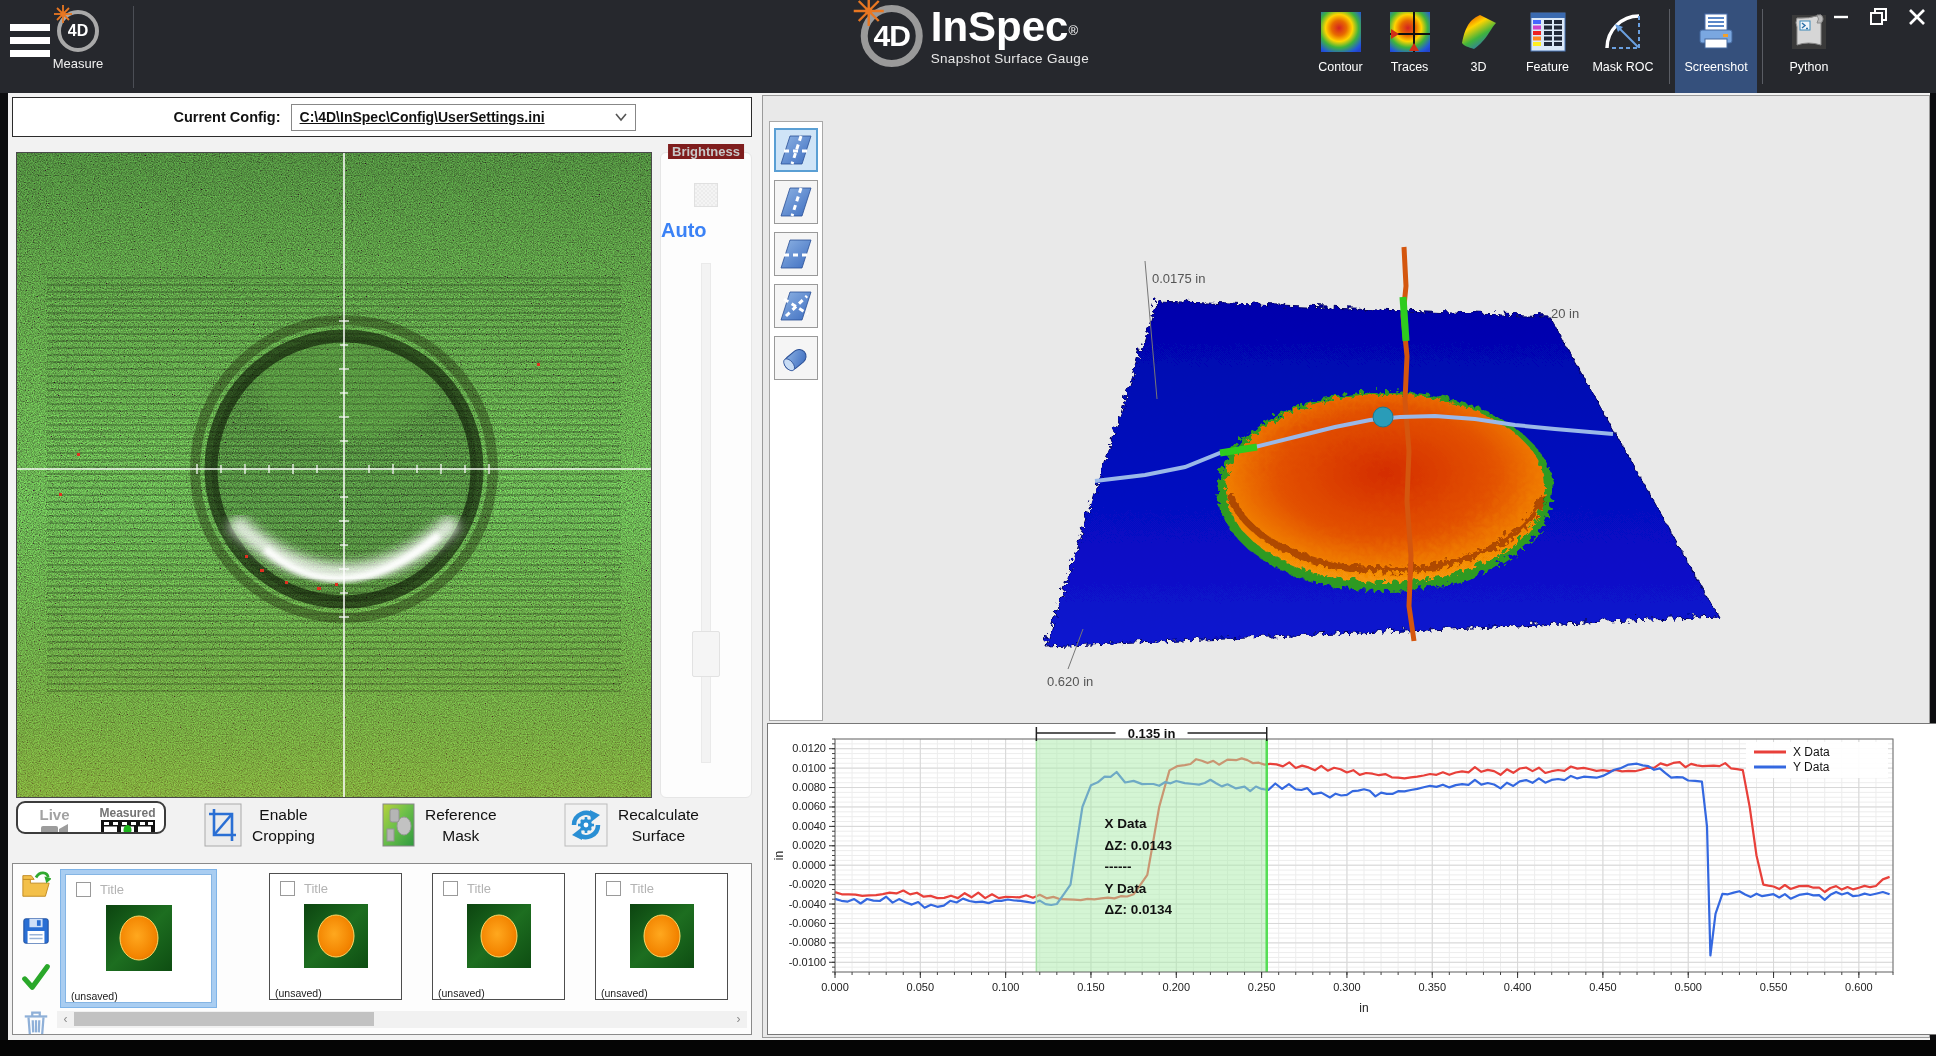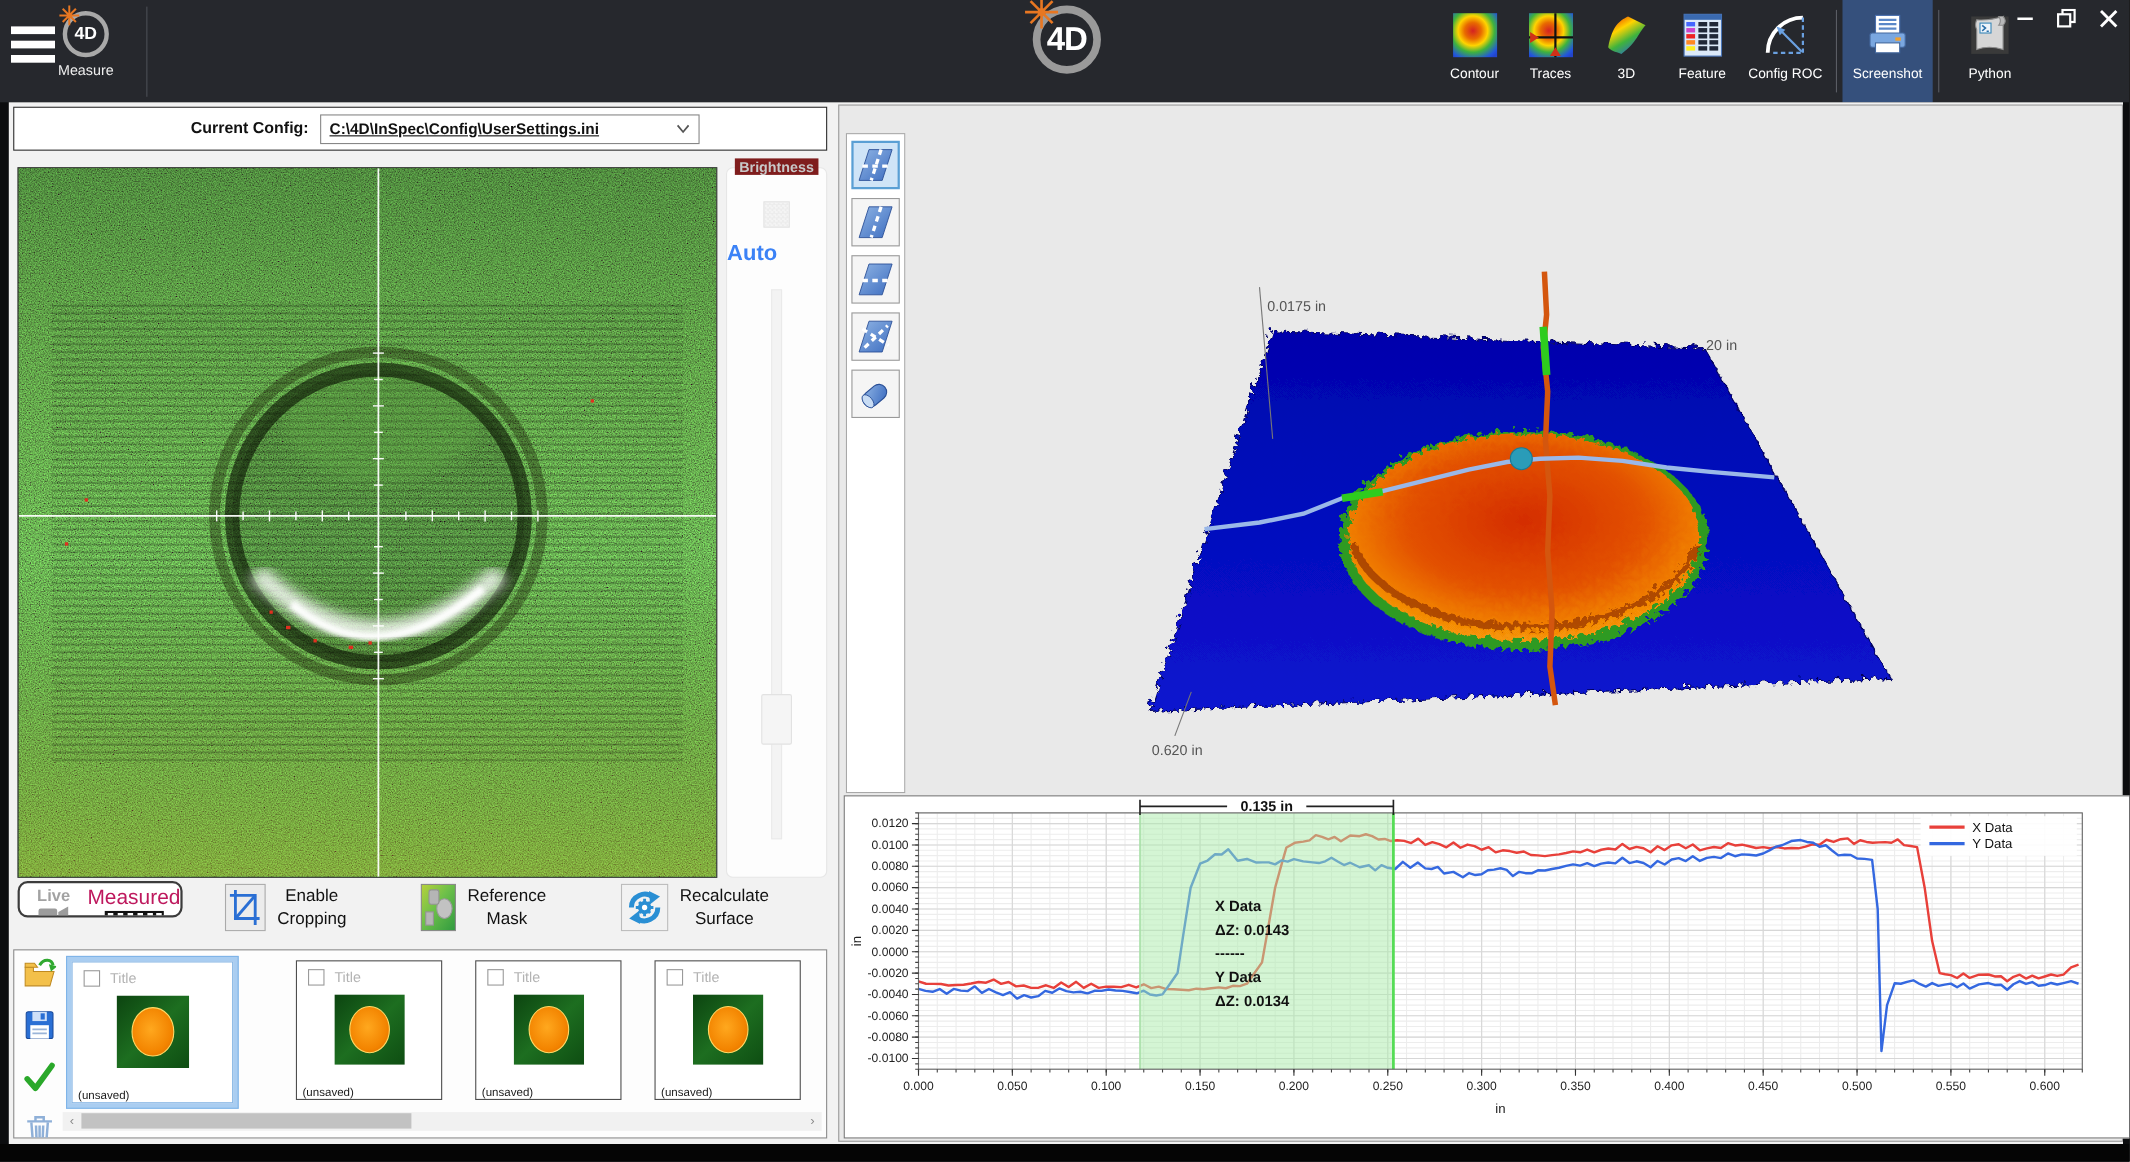--- a/index.html
+++ b/index.html
@@ -63,21 +63,21 @@
       background:#f3f3f3; border:1px solid #eaeaea; }
   .slider-handle { position:absolute; left:50%; transform:translateX(-50%); top:478px; width:28px; height:46px;
       background:#f5f5f5; border:1px solid #e2e2e2; border-radius:2px; }
 
   
   .modebar { position:absolute; left:8px; top:708px; width:740px; height:52px; }
   .lm-group { position:absolute; left:0; top:0; width:150px; height:33px; background:#fff; border:2px solid #3c3c3c;
       border-radius:9px; display:flex; }
   .lm-col { flex:1; display:flex; flex-direction:column; align-items:center; padding-top:3px; cursor:pointer; }
   .lm-live-label { color:#a2a2a2; font-size:15px; font-weight:bold; }
-  .lm-meas-label { color:#be185d; font-size:19px; font-weight:normal; }
+  .lm-meas-label { color:#737373; font-size:12px; font-weight:bold; }
   .action { position:absolute; top:2px; display:flex; gap:10px; cursor:pointer; }
   .action-text { font-size:15.5px; color:#111; text-align:center; line-height:21px; padding-top:1px; }
 
   
   .gallery { position:absolute; left:4px; top:770px; width:740px; height:172px; background:#fdfdfd; border:1px solid #8a8a8a; overflow:hidden; }
   .g-icons { position:absolute; left:6px; top:6px; width:36px; }
   .g-icon { width:30px; height:30px; margin:0 0 12px 2px; cursor:pointer; }
   .cards { position:absolute; left:44px; top:0; width:696px; height:145px; overflow:hidden; }
   .card-sel-wrap { position:absolute; left:3px; top:5px; width:157px; height:139px; background:#a9cdf1; border:1px solid #7fb4e8; }
   .card { position:absolute; background:#fff; border:1px solid #4e4e4e; cursor:pointer; }
@@ -197,20 +197,24 @@
         <svg class="starburst" style="left:-16px; top:-18px" width="34" height="34">
           <g stroke="#e87722" stroke-width="2.4">
               <line x1="17" y1="2" x2="17" y2="32"></line>
               <line x1="2" y1="17" x2="32" y2="17"></line>
           <line x1="7" y1="7" x2="27" y2="27"></line>
               <line x1="27" y1="7" x2="7" y2="27"></line>
             </g>
             <circle cx="17" cy="17" r="3.6" fill="#e87722"></circle>
         </svg>
       </div>
+      <div class="brand-text">
+        <div><span class="brand-name">InSpec</span><span class="brand-reg">®</span></div>
+        <div class="brand-sub">Snapshot Surface Gauge</div>
+      </div>
     </div>
 
     <div class="tools">
       <div class="tool">
         <svg class="ticon" viewBox="0 0 42 42">
             <rect x="1" y="1" width="40" height="40" fill="url(#rainbow)"></rect>
           </svg>
         <div class="tlabel">Contour</div>
       </div>
       <div class="tool">
@@ -258,21 +262,21 @@
       <div class="tool wide">
         <svg class="ticon" viewBox="0 0 42 42">
           <path d="M5,37 A32,32 0 0 1 37,5" fill="none" stroke="#fff" stroke-width="3.5"></path>
           <g stroke="#6aa0e0" stroke-width="2" stroke-dasharray="4,3">
               <line x1="37" y1="5" x2="37" y2="37"></line>
               <line x1="10" y1="37" x2="37" y2="37"></line>
             </g>
           <line x1="36" y1="36" x2="17" y2="17" stroke="#6aa0e0" stroke-width="2"></line>
           <polygon points="13,13 21,16 16,21" fill="#6aa0e0"></polygon>
         </svg>
-        <div class="tlabel">Config ROC</div>
+        <div class="tlabel">Mask ROC</div>
       </div>
       <div class="tool-sep"></div>
       <div class="tool wide active">
         <svg class="ticon" viewBox="0 0 42 42">
           <rect x="10" y="3" width="22" height="18" fill="#fff" stroke="#4a6fae"></rect>
           <g stroke="#5a87c8" stroke-width="2">
               <line x1="13" y1="7" x2="29" y2="7"></line>
               <line x1="13" y1="11" x2="29" y2="11"></line>
               <line x1="13" y1="15" x2="29" y2="15"></line>
             </g>

